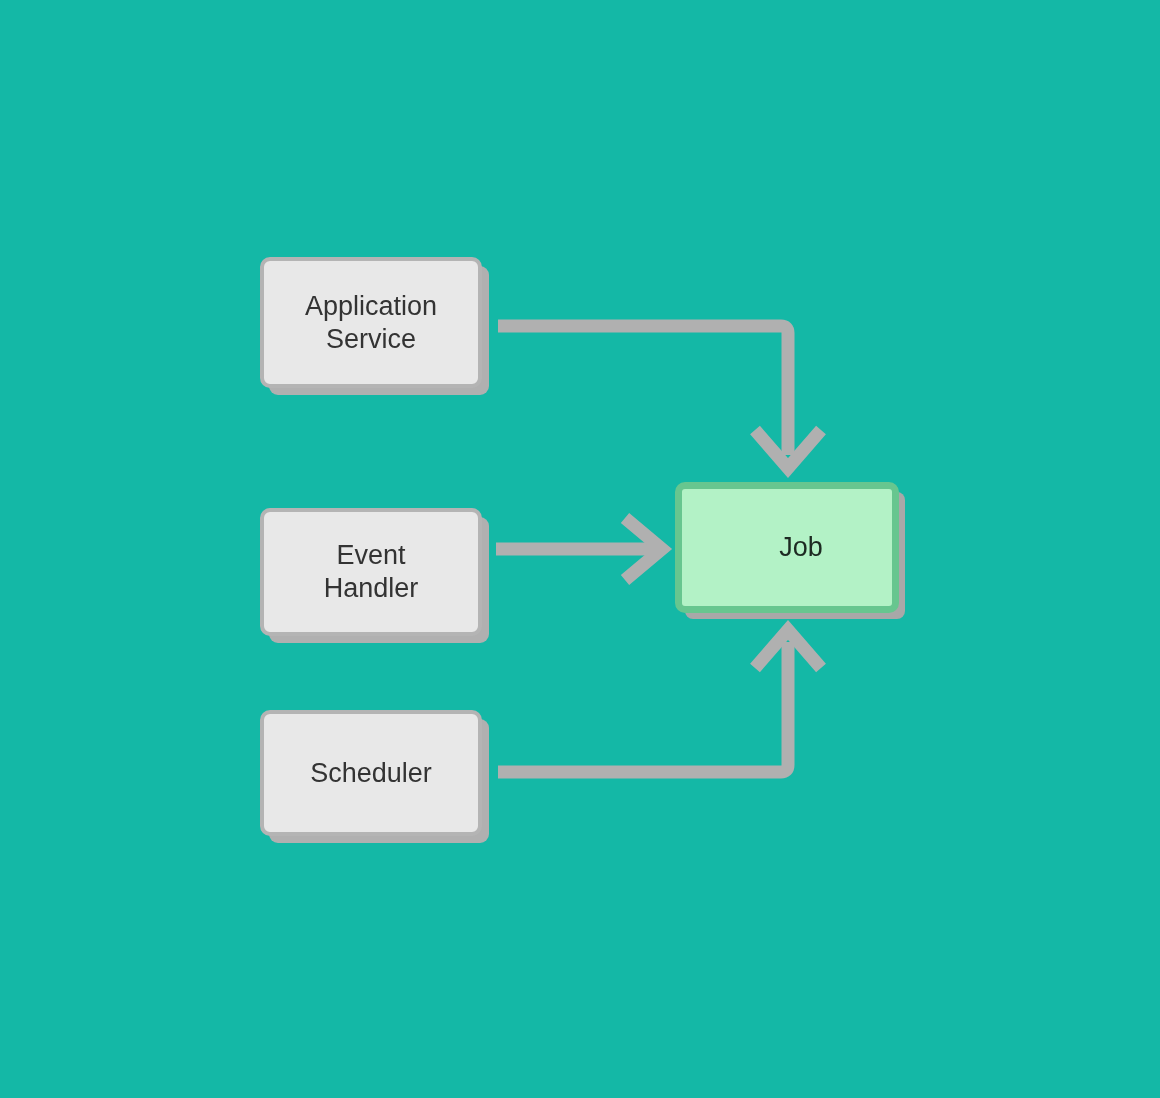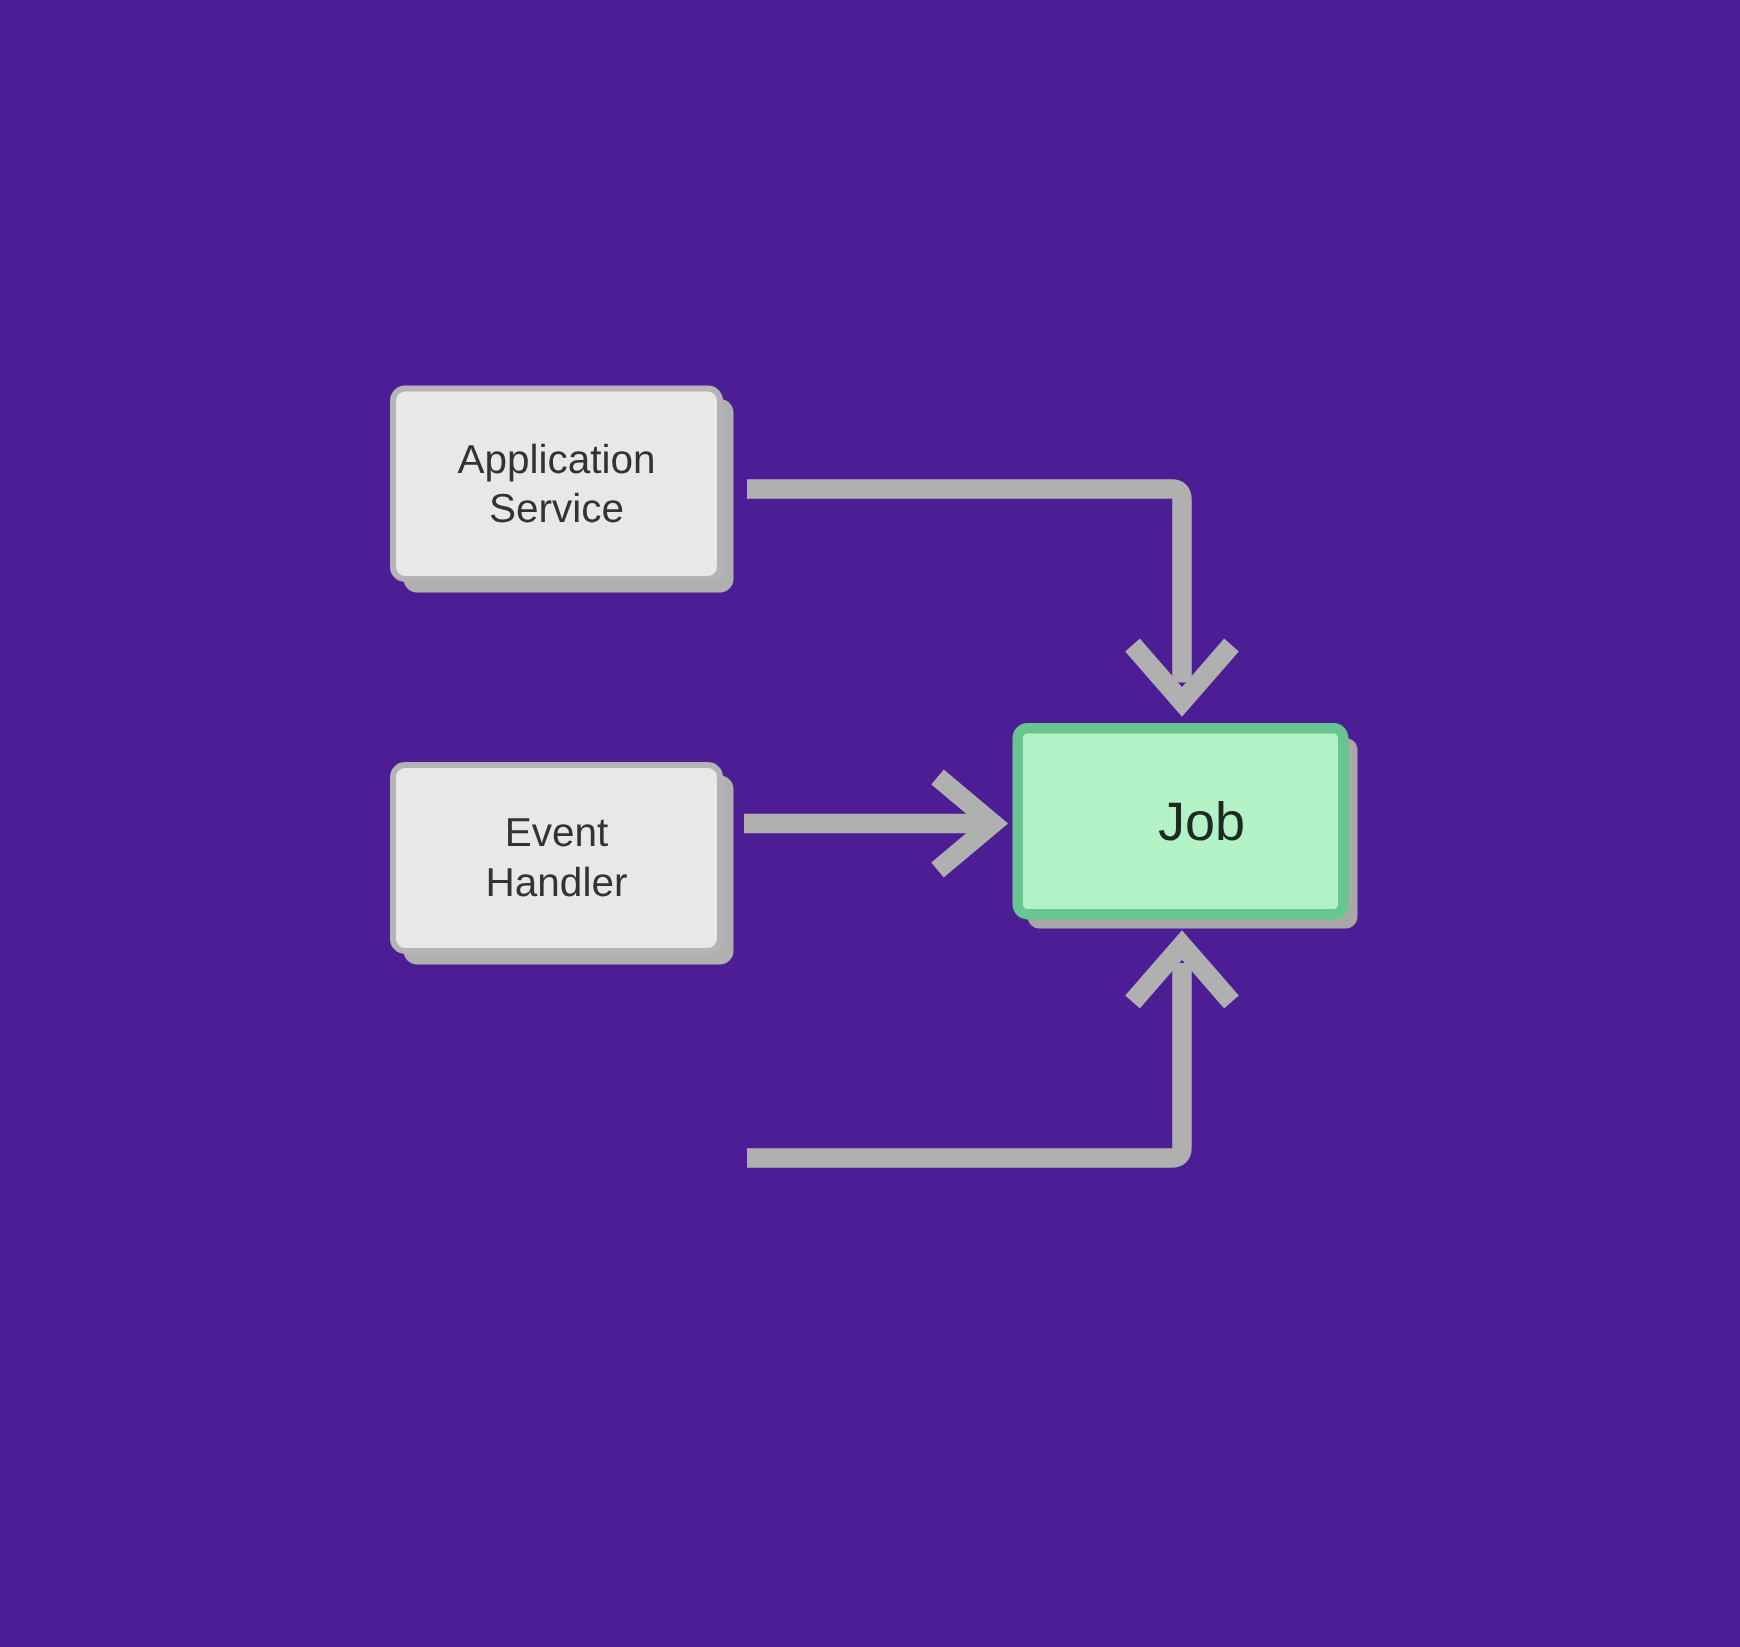--- a/index.html
+++ b/index.html
@@ -37,21 +37,21 @@
     border: 4px solid #b4b4b4;
     color: #333333;
     font-size: 27px;
     box-shadow: 8px 8px 0 -1px #b0b0b0;
   }
   
   .node.highlight {
     background: #b3f2c6;
     border: 7px solid #67c68f;
     color: #1d2a22;
-    font-size: 36px;
+    font-size: 27px;
     box-shadow: 8px 8px 0 -2px #a8a8a8;
     padding-left: 28px;
   }
   .edge-layer {
     position: absolute;
     left: 0;
     top: 0;
     width: 1160px;
     height: 1098px;
     pointer-events: none;
@@ -67,21 +67,21 @@
     fill: none;
     stroke: #b0b0b0;
     stroke-width: 13;
     stroke-linecap: butt;
     stroke-linejoin: miter;
   }
 </style>
 </head>
 <body>
 
-<div id="canvas" style="background: #4c1d95;">
+<div id="canvas" style="background: #14b8a6;">
 
   <svg class="edge-layer" viewBox="0 0 1160 1098" width="1160" height="1098" xmlns="http://www.w3.org/2000/svg">
     <g>
       <path class="edge-path" d="M 498 326 L 781 326 Q 788 326 788 333 L 788 455" style="stroke: rgb(176, 176, 176);"></path>
       <path class="edge-head" d="M 755 430 L 788 468 L 821 430" style="stroke: rgb(176, 176, 176);"></path>
     </g>
     <g>
       <path class="edge-path" d="M 496 549 L 652 549" style="stroke: rgb(176, 176, 176);"></path>
       <path class="edge-head" d="M 625 518 L 662 549 L 625 580" style="stroke: rgb(176, 176, 176);"></path>
     </g>
@@ -94,18 +94,21 @@
   <div class="node plain" id="node-application-service" style="left: 260px; top: 257px; width: 222px; height: 131px; background: rgb(232, 232, 232); border-color: rgb(180, 180, 180); color: rgb(51, 51, 51);">
     <span class="node-label">Application
 Service</span>
   </div>
 
   <div class="node plain" id="node-event-handler" style="left: 260px; top: 485px; width: 222px; height: 128px; background: rgb(232, 232, 232); border-color: rgb(180, 180, 180); color: rgb(51, 51, 51); margin-top: 23px;">
     <span class="node-label">Event
 Handler</span>
   </div>
 
+  <div class="node plain" id="node-scheduler" style="left: 260px; top: 710px; width: 222px; height: 126px; background: rgb(232, 232, 232); border-color: rgb(180, 180, 180); color: rgb(51, 51, 51);">
+    <span class="node-label">Scheduler</span>
+  </div>
 
   <div class="node highlight" id="node-job" style="left: 675px; top: 482px; width: 224px; height: 131px; background: rgb(179, 242, 198); border-color: rgb(103, 198, 143); color: rgb(29, 42, 34);">
     <span class="node-label">Job</span>
   </div>
 
 </div>
 
 </body></html>

